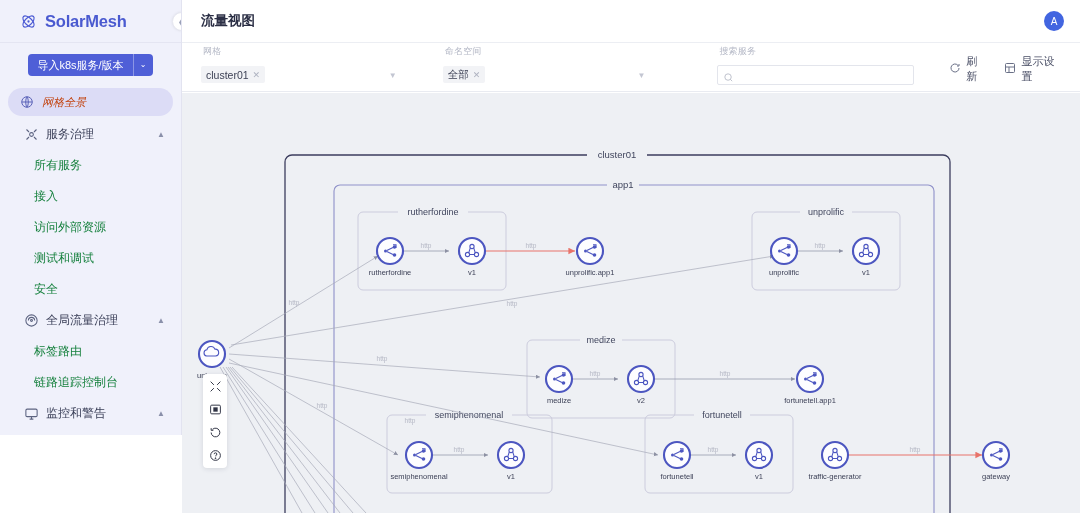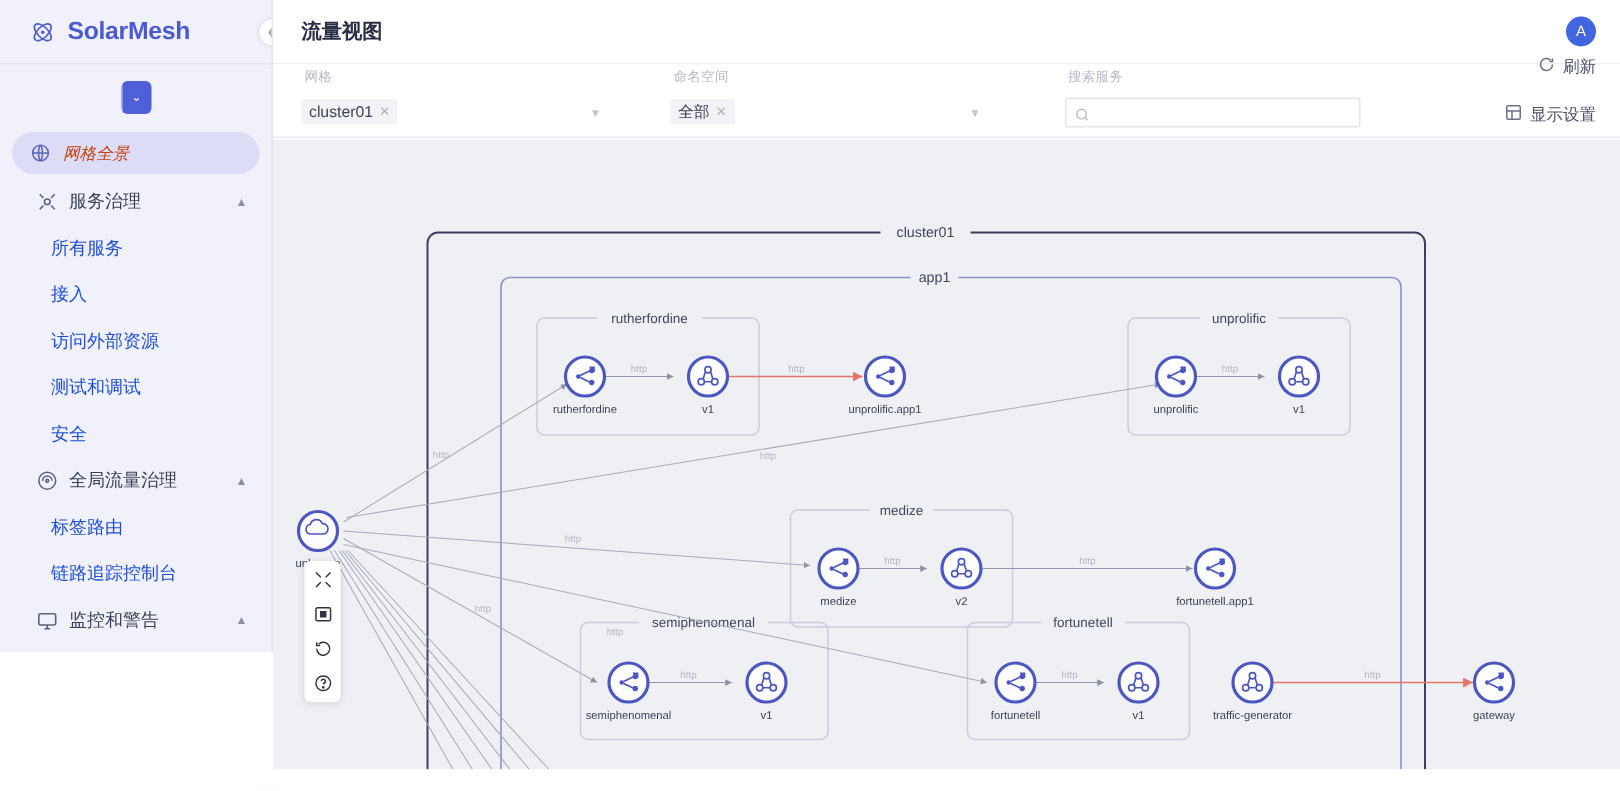--- a/index.html
+++ b/index.html
@@ -54,21 +54,21 @@
   .nav { padding-top: 2px; }
   .nav-group-head {
     height: 31px; display: flex; align-items: center;
     padding: 0 16px 0 24px; font-size: 12px; color: #3a3f58;
     cursor: pointer; position: relative;
   }
   .nav-group-head .gi { width: 15px; height: 15px; margin-right: 7px; color: #5c6380; flex:0 0 15px;}
   .nav-group-head .chev { margin-left: auto; font-size: 8px; color: #8a90aa; }
   .nav-item {
     height: 31px; display: flex; align-items: center;
-    padding-left: 34px; font-size: 12px; color: #1d4ed8;
+    padding-left: 34px; font-size: 12px; color: #15803d;
     cursor: pointer;
   }
   .nav-active {
     margin: 1px 8px 3px 8px; height: 28px; border-radius: 14px;
     background: #dcdcf6; display: flex; align-items: center;
     padding-left: 12px; font-size: 11px; color: #c2410c; cursor: pointer; font-style: italic;
   }
   .nav-active .gi { width: 14px; height: 14px; margin-right: 8px; color: #5a62b8; flex:0 0 14px;}
 
   
@@ -110,21 +110,21 @@
     position: absolute; bottom: 0; left: 0;
     width: 197px; height: 20px; border: 1px solid #e3e5ec; border-radius: 2px;
     background: #fff; font-size: 10px; color: #3e4256;
     padding: 0 6px 0 21px; outline: none;
     font-family: "Liberation Sans", sans-serif;
   }
   .search-ico {
     position: absolute; bottom: 5px; left: 6px; width: 11px; height: 11px;
     color: #b9bcc8;
   }
-  .toolbtns { margin-left: auto; display: flex; align-items: flex-end; gap: 17px; padding-bottom: 1px; flex-direction: column; }
+  .toolbtns { margin-left: auto; display: flex; align-items: flex-end; gap: 17px; padding-bottom: 1px; }
   .toolbtn {
     display: flex; align-items: center; gap: 5px;
     font-size: 11px; color: #4a4f66; cursor: pointer;
   }
   .toolbtn svg { width: 12px; height: 12px; color: #6a7087; }
 
   
   .canvas {
     position: absolute; top: 93px; left: 0; right: 0; bottom: 14px;
     background: #eef0f4; overflow: hidden;
@@ -186,20 +186,21 @@
       </span>
       <span class="brand-name">SolarMesh</span>
     </div>
 
     <div class="collapse-btn">
       <span>❮</span>
     </div>
 
     <div class="import-wrap">
       <div class="import-btn">
+        <span class="import-label">导入k8s服务/版本</span>
         <span class="import-caret">⌄</span>
       </div>
     </div>
 
     <nav class="nav">
 
       <div class="nav-active">
         <span class="gi">
           <svg viewBox="0 0 24 24" fill="none" stroke="currentColor" stroke-width="1.7">
             <circle cx="12" cy="12" r="9"></circle>
@@ -290,21 +291,21 @@
         <div class="field-label">命名空间</div>
         <div class="select-box">
           <span class="tag">
             <span>全部</span>
             <span class="x">✕</span>
           </span>
         </div>
         <span class="sel-caret" style="right:8px">▼</span>
       </div>
 
-      <div class="search-field" style="width:200px;margin-left:12px">
+      <div class="search-field" style="width:200px;margin-left:28px">
         <div class="field-label">搜索服务</div>
         <input class="search-input" type="text" placeholder="" style="">
         <span class="search-ico">
           <svg viewBox="0 0 24 24" fill="none" stroke="currentColor" stroke-width="2">
             <circle cx="11" cy="11" r="7"></circle>
               <path d="M20 20l-4.2-4.2"></path>
           </svg>
         </span>
       </div>
 

